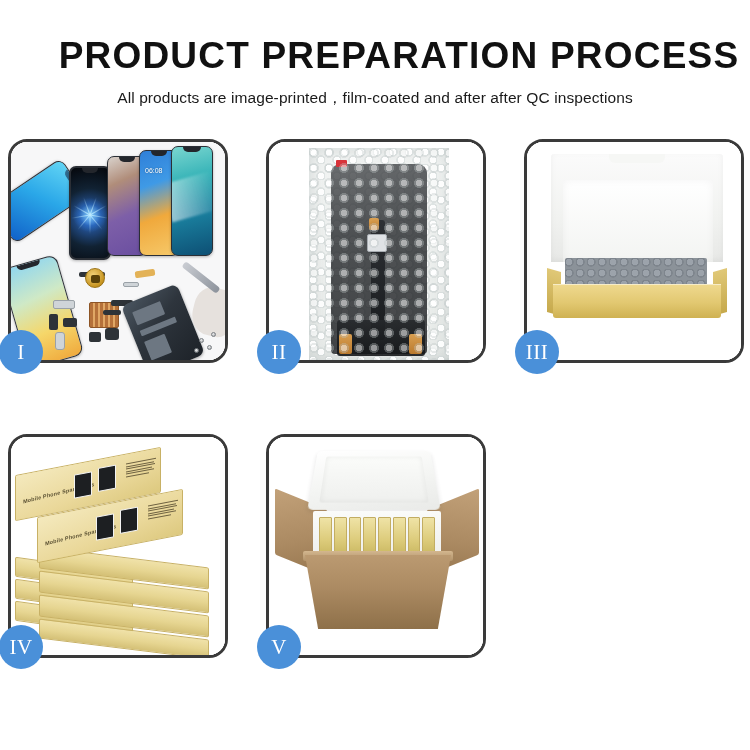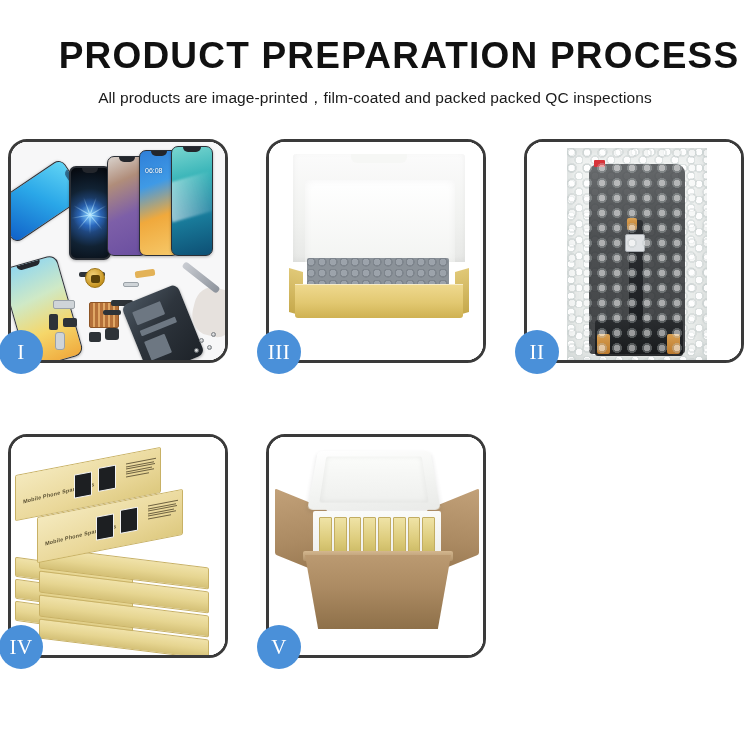--- a/index.html
+++ b/index.html
@@ -416,21 +416,21 @@
     transform: skewY(-14deg); filter: blur(1px);
   }
 </style>
 </head>
 <body>
 
 <div class="page">
 
   <div class="header">
     <div class="page-title">PRODUCT PREPARATION PROCESS</div>
-    <div class="page-subtitle">All products are image-printed，film-coated and packed packed QC inspections</div>
+    <div class="page-subtitle">All products are image-printed，film-coated and after after QC inspections</div>
   </div>
 
   <div class="grid">
 
     <div class="panel">
       <div class="panel-inner">
         <div class="scene-parts">
 
           <div class="ph ph-tilt"></div>
 
@@ -480,52 +480,52 @@
           <div class="hand"></div>
           <div class="tool"></div>
 
           <div class="screw" style="left:188px; top:196px;"></div>
           <div class="screw" style="left:196px; top:203px;"></div>
           <div class="screw" style="left:183px; top:206px;"></div>
           <div class="screw" style="left:200px; top:190px;"></div>
         </div>
       </div>
       <div class="badge">I</div>
-    </div>
-
-    <div class="panel">
-      <div class="panel-inner">
-        <div class="scene-tray">
-          <div class="foam-lid"></div>
-          <div class="gray-pad"></div>
-          <div class="tray-left"></div>
-          <div class="tray-right"></div>
-          <div class="tray-front"></div>
-        </div>
-      </div>
-      <div class="badge">III</div>
     </div>
 
     <div class="panel">
       <div class="panel-inner">
         <div class="scene-bubble">
           <div class="bubble-bag">
             <div class="screen-in"></div>
             <div class="red-label"></div>
             <div class="flexcable"></div>
             <div class="flex-conn"></div>
             <div class="board-bottom"></div>
             <div class="tape" style="left:30px; top:186px;"></div>
             <div class="tape" style="left:100px; top:186px;"></div>
             <div class="tape" style="left:60px; top:70px; height:12px; width:10px;"></div>
             <div class="bubble-overlay"></div>
           </div>
         </div>
       </div>
       <div class="badge">II</div>
+    </div>
+
+    <div class="panel">
+      <div class="panel-inner">
+        <div class="scene-tray">
+          <div class="foam-lid"></div>
+          <div class="gray-pad"></div>
+          <div class="tray-left"></div>
+          <div class="tray-right"></div>
+          <div class="tray-front"></div>
+        </div>
+      </div>
+      <div class="badge">III</div>
     </div>
 
     <div class="panel">
       <div class="panel-inner">
         <div class="scene-stack">
 
           <div class="sbox" style="left:4px; top:128px; width:118px; height:20px; transform:skewY(8deg);"></div>
           <div class="sbox" style="left:4px; top:150px; width:118px; height:20px; transform:skewY(8deg);"></div>
           <div class="sbox" style="left:4px; top:172px; width:118px; height:20px; transform:skewY(8deg);"></div>
 

